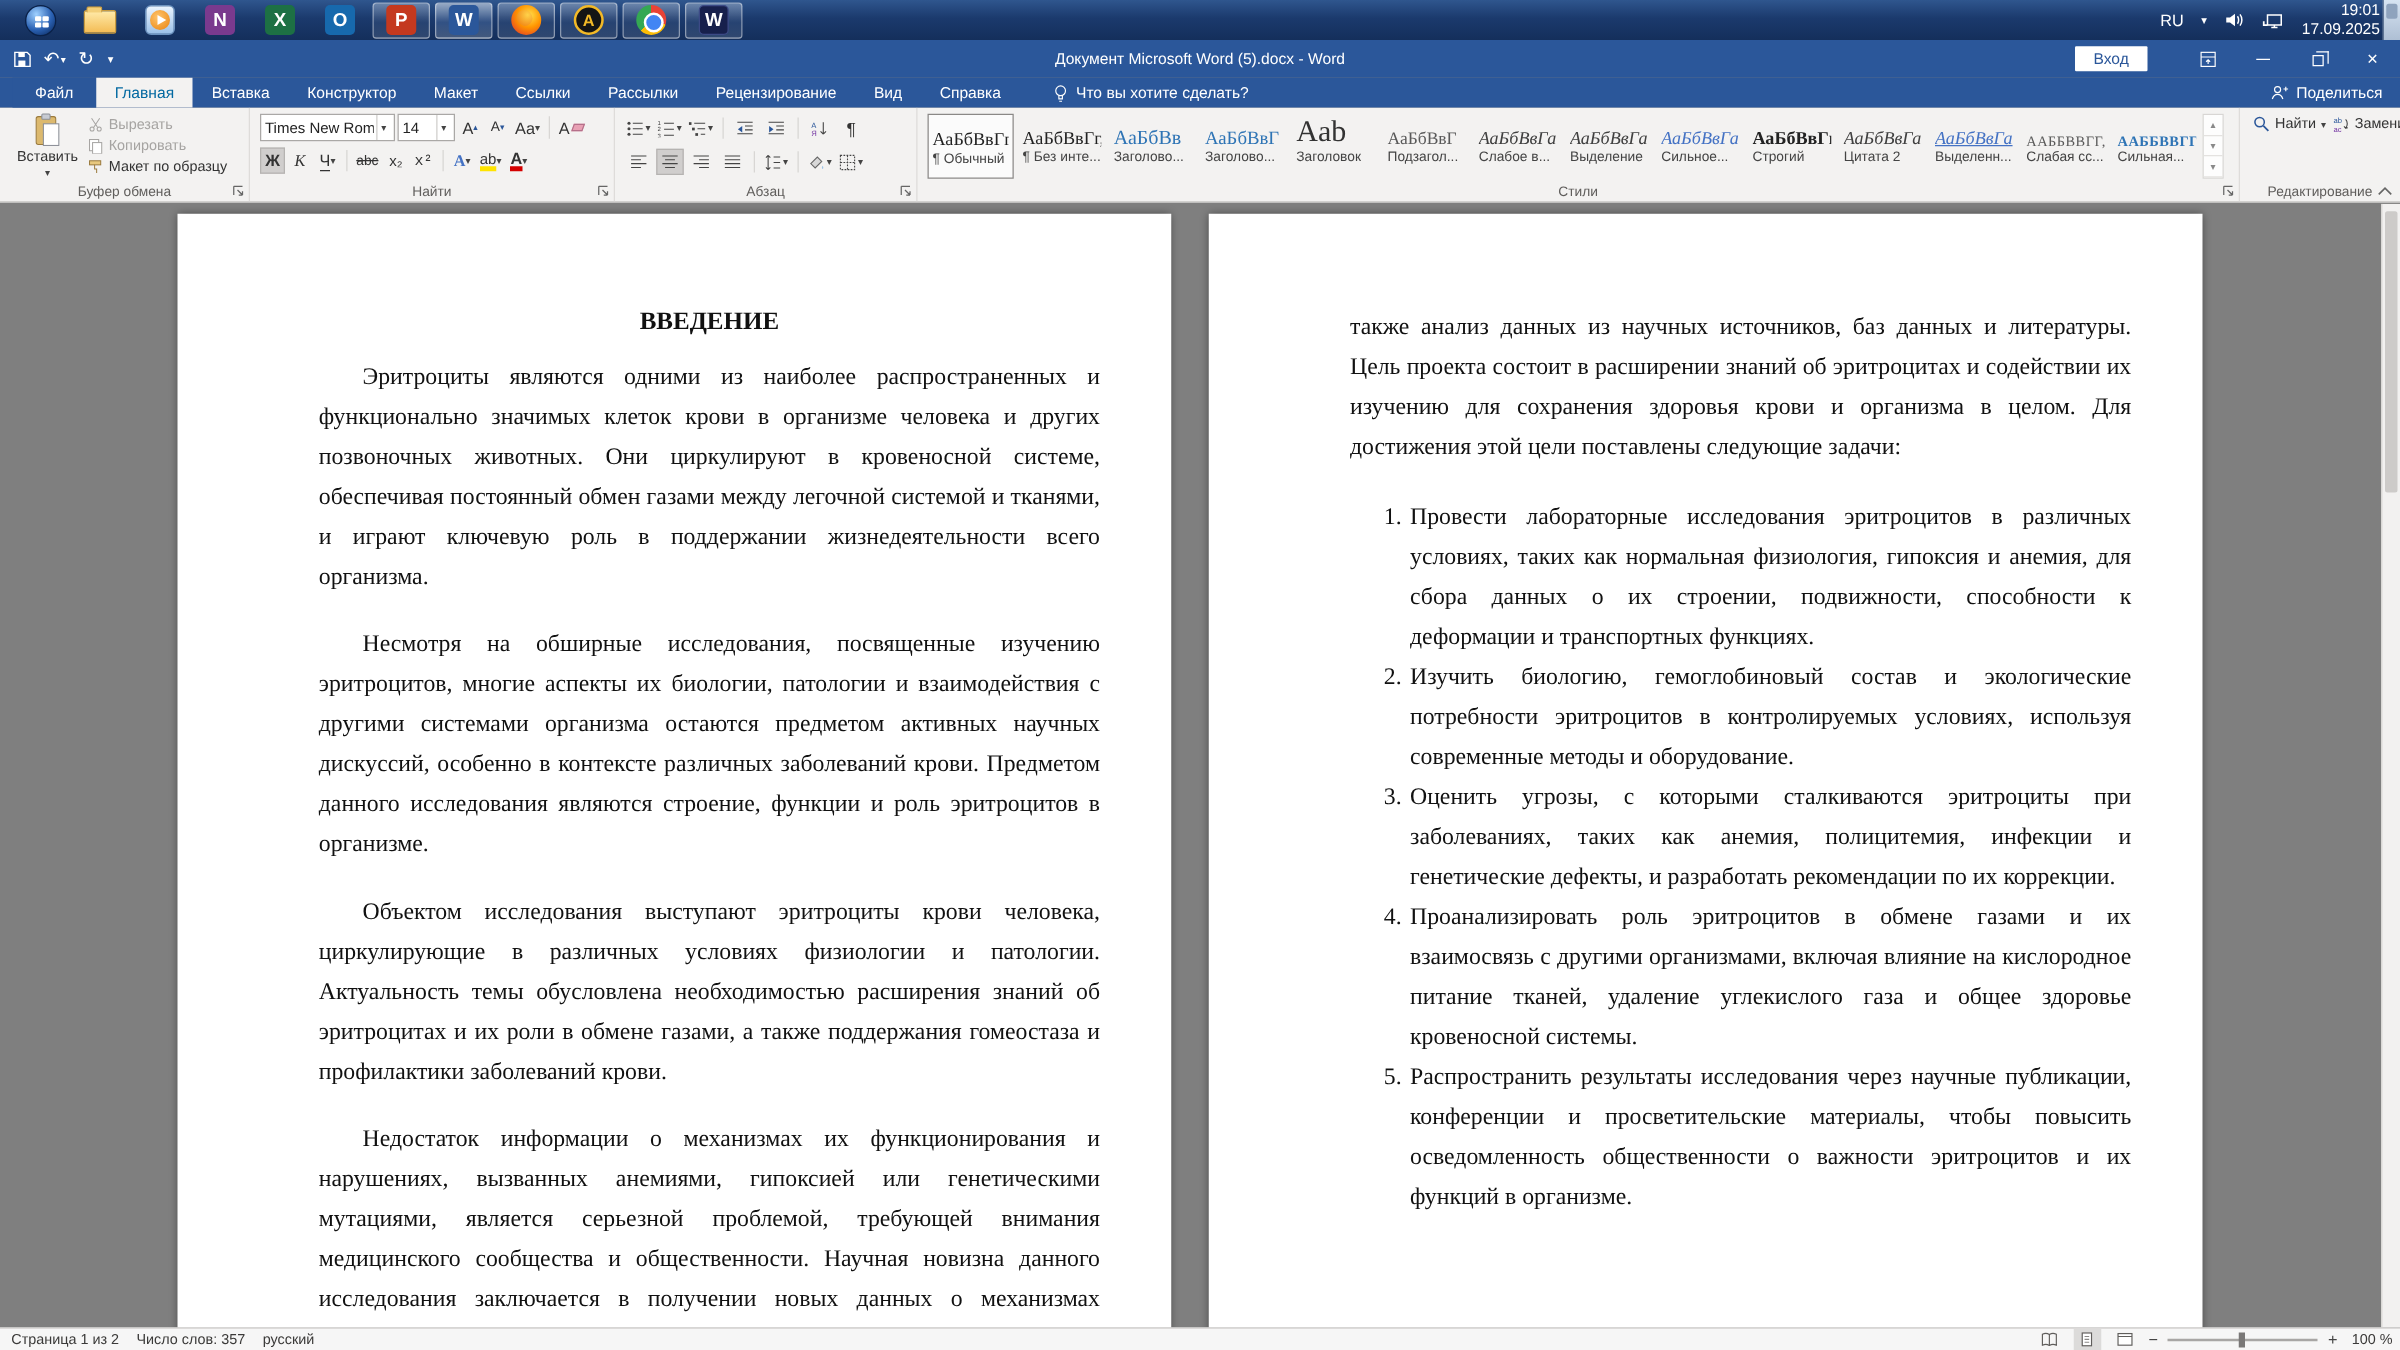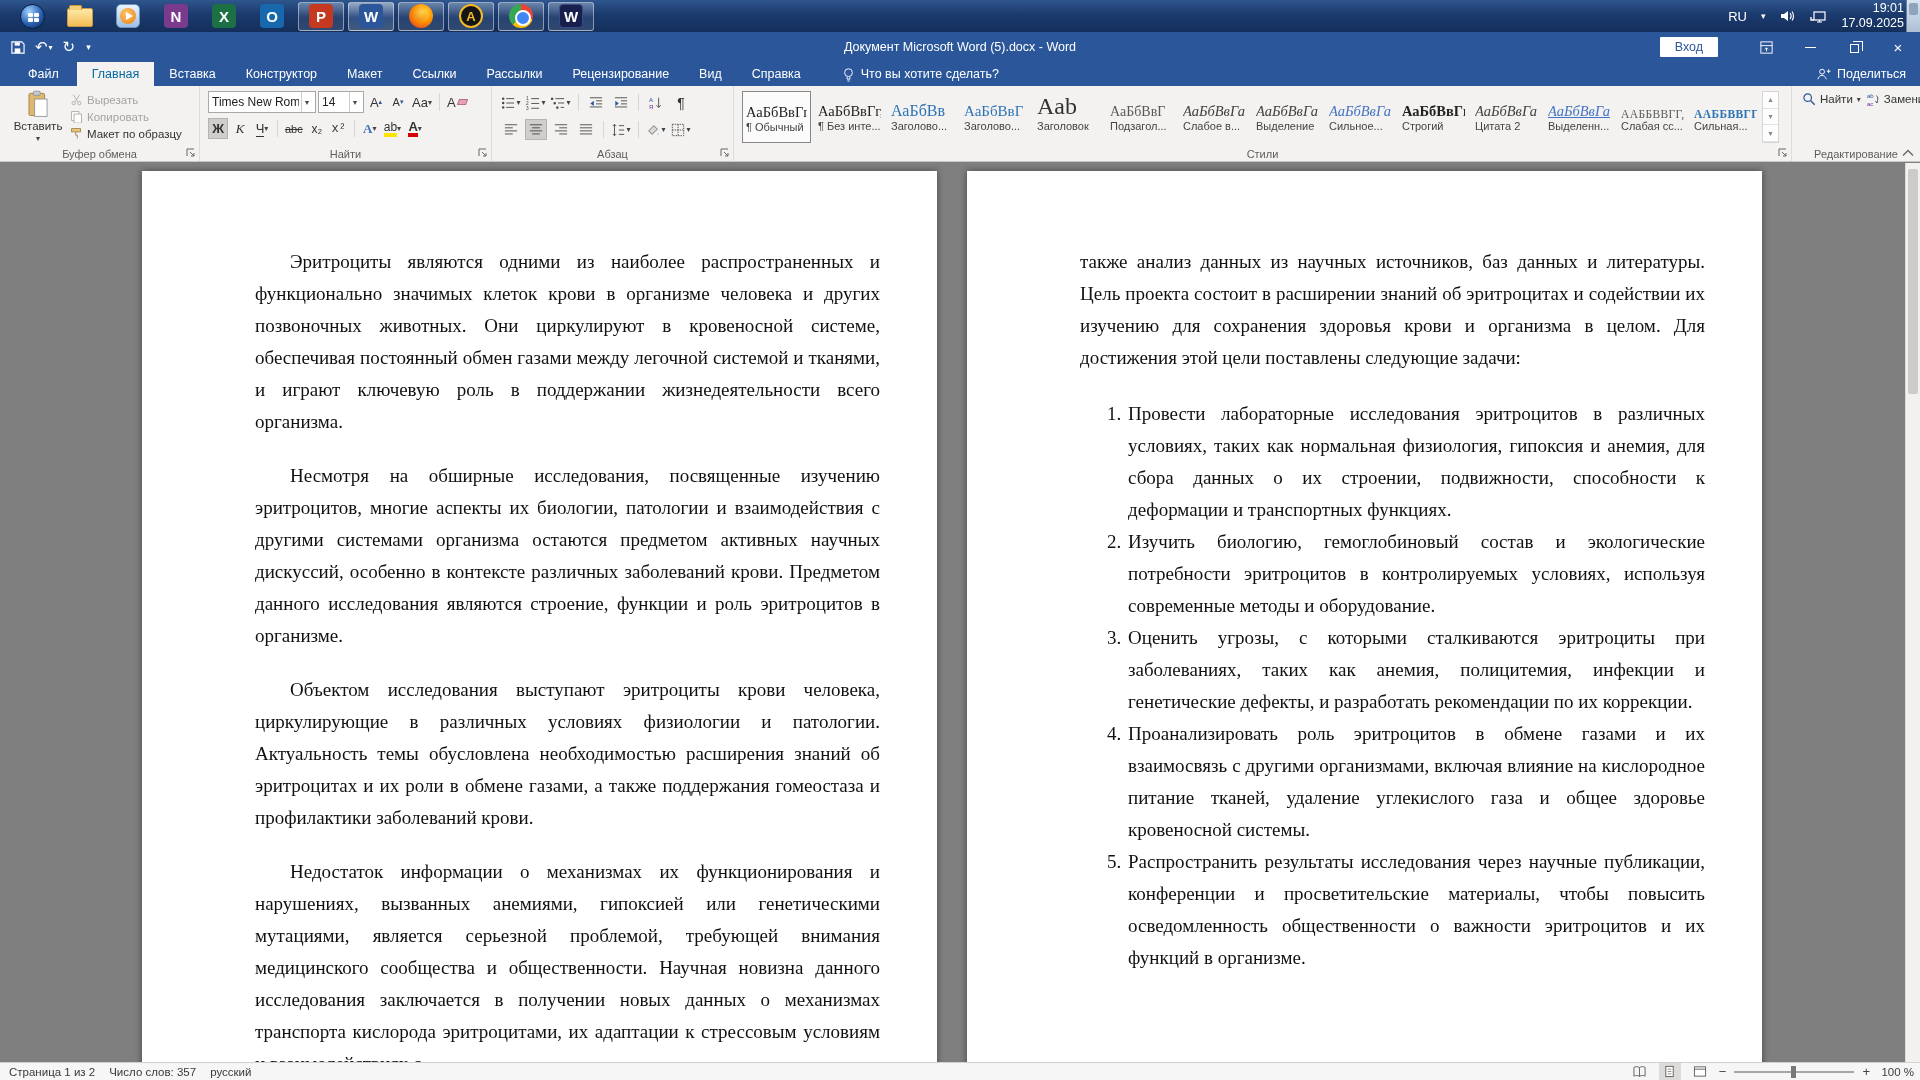--- a/index.html
+++ b/index.html
@@ -594,20 +594,21 @@
       <span class="rg-label">Редактирование</span>
       <svg class="collapse" width="12" height="8" viewBox="0 0 12 8">
         <path d="M1 6.5L6 1.5l5 5" fill="none" stroke="#666" stroke-width="1.3"></path>
       </svg>
     </div>
   </div>
 
   <div class="docarea">
 
     <div class="page page-left">
+      <div class="doc-heading">ВВЕДЕНИЕ</div>
       <p>Эритроциты являются одними из наиболее распространенных и функционально значимых клеток крови в организме человека и других позвоночных животных. Они циркулируют в кровеносной системе, обеспечивая постоянный обмен газами между легочной системой и тканями, и играют ключевую роль в поддержании жизнедеятельности всего организма.</p>
       <p>Несмотря на обширные исследования, посвященные изучению эритроцитов, многие аспекты их биологии, патологии и взаимодействия с другими системами организма остаются предметом активных научных дискуссий, особенно в контексте различных заболеваний крови. Предметом данного исследования являются строение, функции и роль эритроцитов в организме.</p>
       <p>Объектом исследования выступают эритроциты крови человека, циркулирующие в различных условиях физиологии и патологии. Актуальность темы обусловлена необходимостью расширения знаний об эритроцитах и их роли в обмене газами, а также поддержания гомеостаза и профилактики заболеваний крови.</p>
       <p>Недостаток информации о механизмах их функционирования и нарушениях, вызванных анемиями, гипоксией или генетическими мутациями, является серьезной проблемой, требующей внимания медицинского сообщества и общественности. Научная новизна данного исследования заключается в получении новых данных о механизмах транспорта кислорода эритроцитами, их адаптации к стрессовым условиям и взаимодействиях с</p>
     </div>
 
     <div class="page page-right">
       <p class="noindent">также анализ данных из научных источников, баз данных и литературы. Цель проекта состоит в расширении знаний об эритроцитах и содействии их изучению для сохранения здоровья крови и организма в целом. Для достижения этой цели поставлены следующие задачи:</p>
       <ol>
         <li>Провести лабораторные исследования эритроцитов в различных условиях, таких как нормальная физиология, гипоксия и анемия, для сбора данных о их строении, подвижности, способности к деформации и транспортных функциях.</li>

